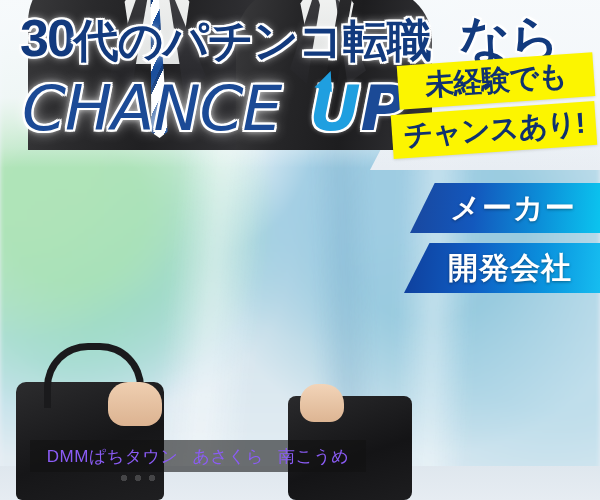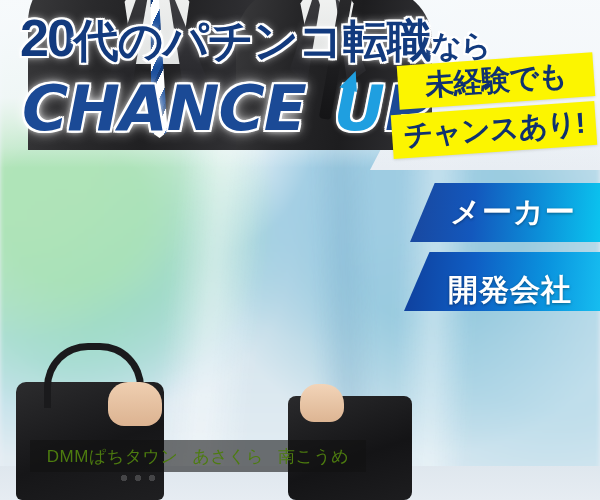--- a/index.html
+++ b/index.html
@@ -150,29 +150,29 @@
     z-index:6;
   }
   .head-line1{
     font-size:45px;letter-spacing:-1px;color:#123a7e;white-space:nowrap;
     text-shadow:
       0 0 4px #fff, 2px 0 0 #fff, -2px 0 0 #fff, 0 2px 0 #fff, 0 -2px 0 #fff,
       2px 2px 0 #fff, -2px 2px 0 #fff, 2px -2px 0 #fff, -2px -2px 0 #fff,
       0 0 10px rgba(255,255,255,.95);
   }
   .head-line1 .num{font-size:52px;letter-spacing:-2px;}
-  .head-line1 .nara{font-size:30px;}
+  .head-line1 .nara{font-size:50px;margin-left:28px;}
 
   .chance-row{
     position:absolute;left:22px;top:72px;z-index:6;
     display:flex;align-items:baseline;
   }
   .chance{
     font-family:"DejaVu Sans","Liberation Sans",sans-serif;
-    font-size:63px;font-weight:bold;font-style:italic;
+    font-size:63px;font-weight:normal;font-style:italic;
     letter-spacing:-1px;color:#1b4a96;
     text-shadow:
       0 0 6px #fff, 2px 0 0 #fff, -2px 0 0 #fff, 0 2px 0 #fff, 0 -2px 0 #fff,
       2px 2px 0 #fff, -2px 2px 0 #fff, 2px -2px 0 #fff, -2px -2px 0 #fff,
       0 0 14px rgba(255,255,255,.95);
   }
   .upwrap{position:relative;margin-left:28px;}
   .up-u{
     font-family:"DejaVu Sans","Liberation Sans",sans-serif;
     font-size:63px;font-weight:bold;font-style:italic;color:#1f9fe0;
@@ -199,44 +199,44 @@
     font-weight:bold;display:flex;align-items:center;justify-content:center;
     box-shadow:0 1px 3px rgba(0,0,0,.13);
   }
   .badge-1{left:398px;top:59px;width:196px;height:44px;font-size:29px;transform:rotate(-4deg);}
   .badge-2{left:392px;top:108px;width:204px;height:44px;font-size:29px;transform:rotate(-4deg);}
   .badge span{display:block;white-space:nowrap;letter-spacing:-1px;}
 
   
   .cats{position:absolute;right:0;top:183px;width:200px;z-index:8;}
   .cat{
-    position:relative;height:59px;margin-bottom:10px;width:190px;margin-left:10px;
+    position:relative;height:50px;margin-bottom:10px;width:190px;margin-left:10px;
     clip-path:polygon(13% 0%,100% 0%,100% 100%,0% 100%);
     display:flex;align-items:center;justify-content:center;
   }
   .cat.wide{width:196px;margin-left:4px;}
   .cat-label{
     color:#ffffff;font-weight:bold;font-size:30px;letter-spacing:1px;
     text-shadow:0 1px 3px rgba(0,0,0,.38);white-space:nowrap;
     padding-left:16px;
   }
   .c-maker{background:linear-gradient(95deg,#19479e 0%,#1358bd 34%,#0c8ed8 68%,#0bc4ef 100%);}
   .c-hall{background:linear-gradient(95deg,#3a0fd4 0%,#4b16e0 26%,#2f53e6 62%,#2f8ce8 100%);}
-  .c-dev{background:linear-gradient(95deg,#0f3f9c 0%,#0f5ec4 36%,#0a93de 72%,#16bdf0 100%);align-items:flex-end;}
+  .c-dev{background:linear-gradient(95deg,#0f3f9c 0%,#0f5ec4 36%,#0a93de 72%,#16bdf0 100%);}
   .c-agency{background:linear-gradient(95deg,#4a12c6 0%,#7a1ae0 24%,#4a3ae6 58%,#2f93ea 100%);}
   .c-media{background:linear-gradient(95deg,#0c46ad 0%,#0f63cf 32%,#0a9ae4 68%,#0ecdf6 100%);}
 
   
   .credit{
     position:absolute;left:30px;bottom:28px;width:336px;height:32px;z-index:9;
     background:rgba(18,18,18,.58);
     display:flex;align-items:center;justify-content:center;
   }
   .credit-text{
-    color:#4d7c0f;font-size:17px;white-space:nowrap;letter-spacing:.5px;
+    color:#8b5cf6;font-size:17px;white-space:nowrap;letter-spacing:.5px;
   }
   .credit-sep{display:inline-block;width:14px;}
 </style>
 </head>
 <body>
 
 <div class="banner">
 
   <div class="bg">
     <div class="bg-base"></div>
@@ -270,21 +270,21 @@
 
     <div class="bag-r"></div>
     <div class="bag-l"></div>
     <div class="bag-l-handle"></div>
     <div class="studs"></div>
     <div class="hand-m"></div>
     <div class="hand-f"></div>
   </div>
 
   <div class="headline">
-    <div class="head-line1"><span class="num">20</span><span>代のパチンコ転職</span><span class="nara">なら</span></div>
+    <div class="head-line1"><span class="num">30</span><span>代のパチンコ転職</span><span class="nara">なら</span></div>
   </div>
 
   <div class="chance-row">
     <span class="chance">CHANCE</span>
     <span class="upwrap">
       <span class="up-arrow"></span>
       <span class="up-u">U</span><span class="up-p">P</span>
     </span>
   </div>
 

